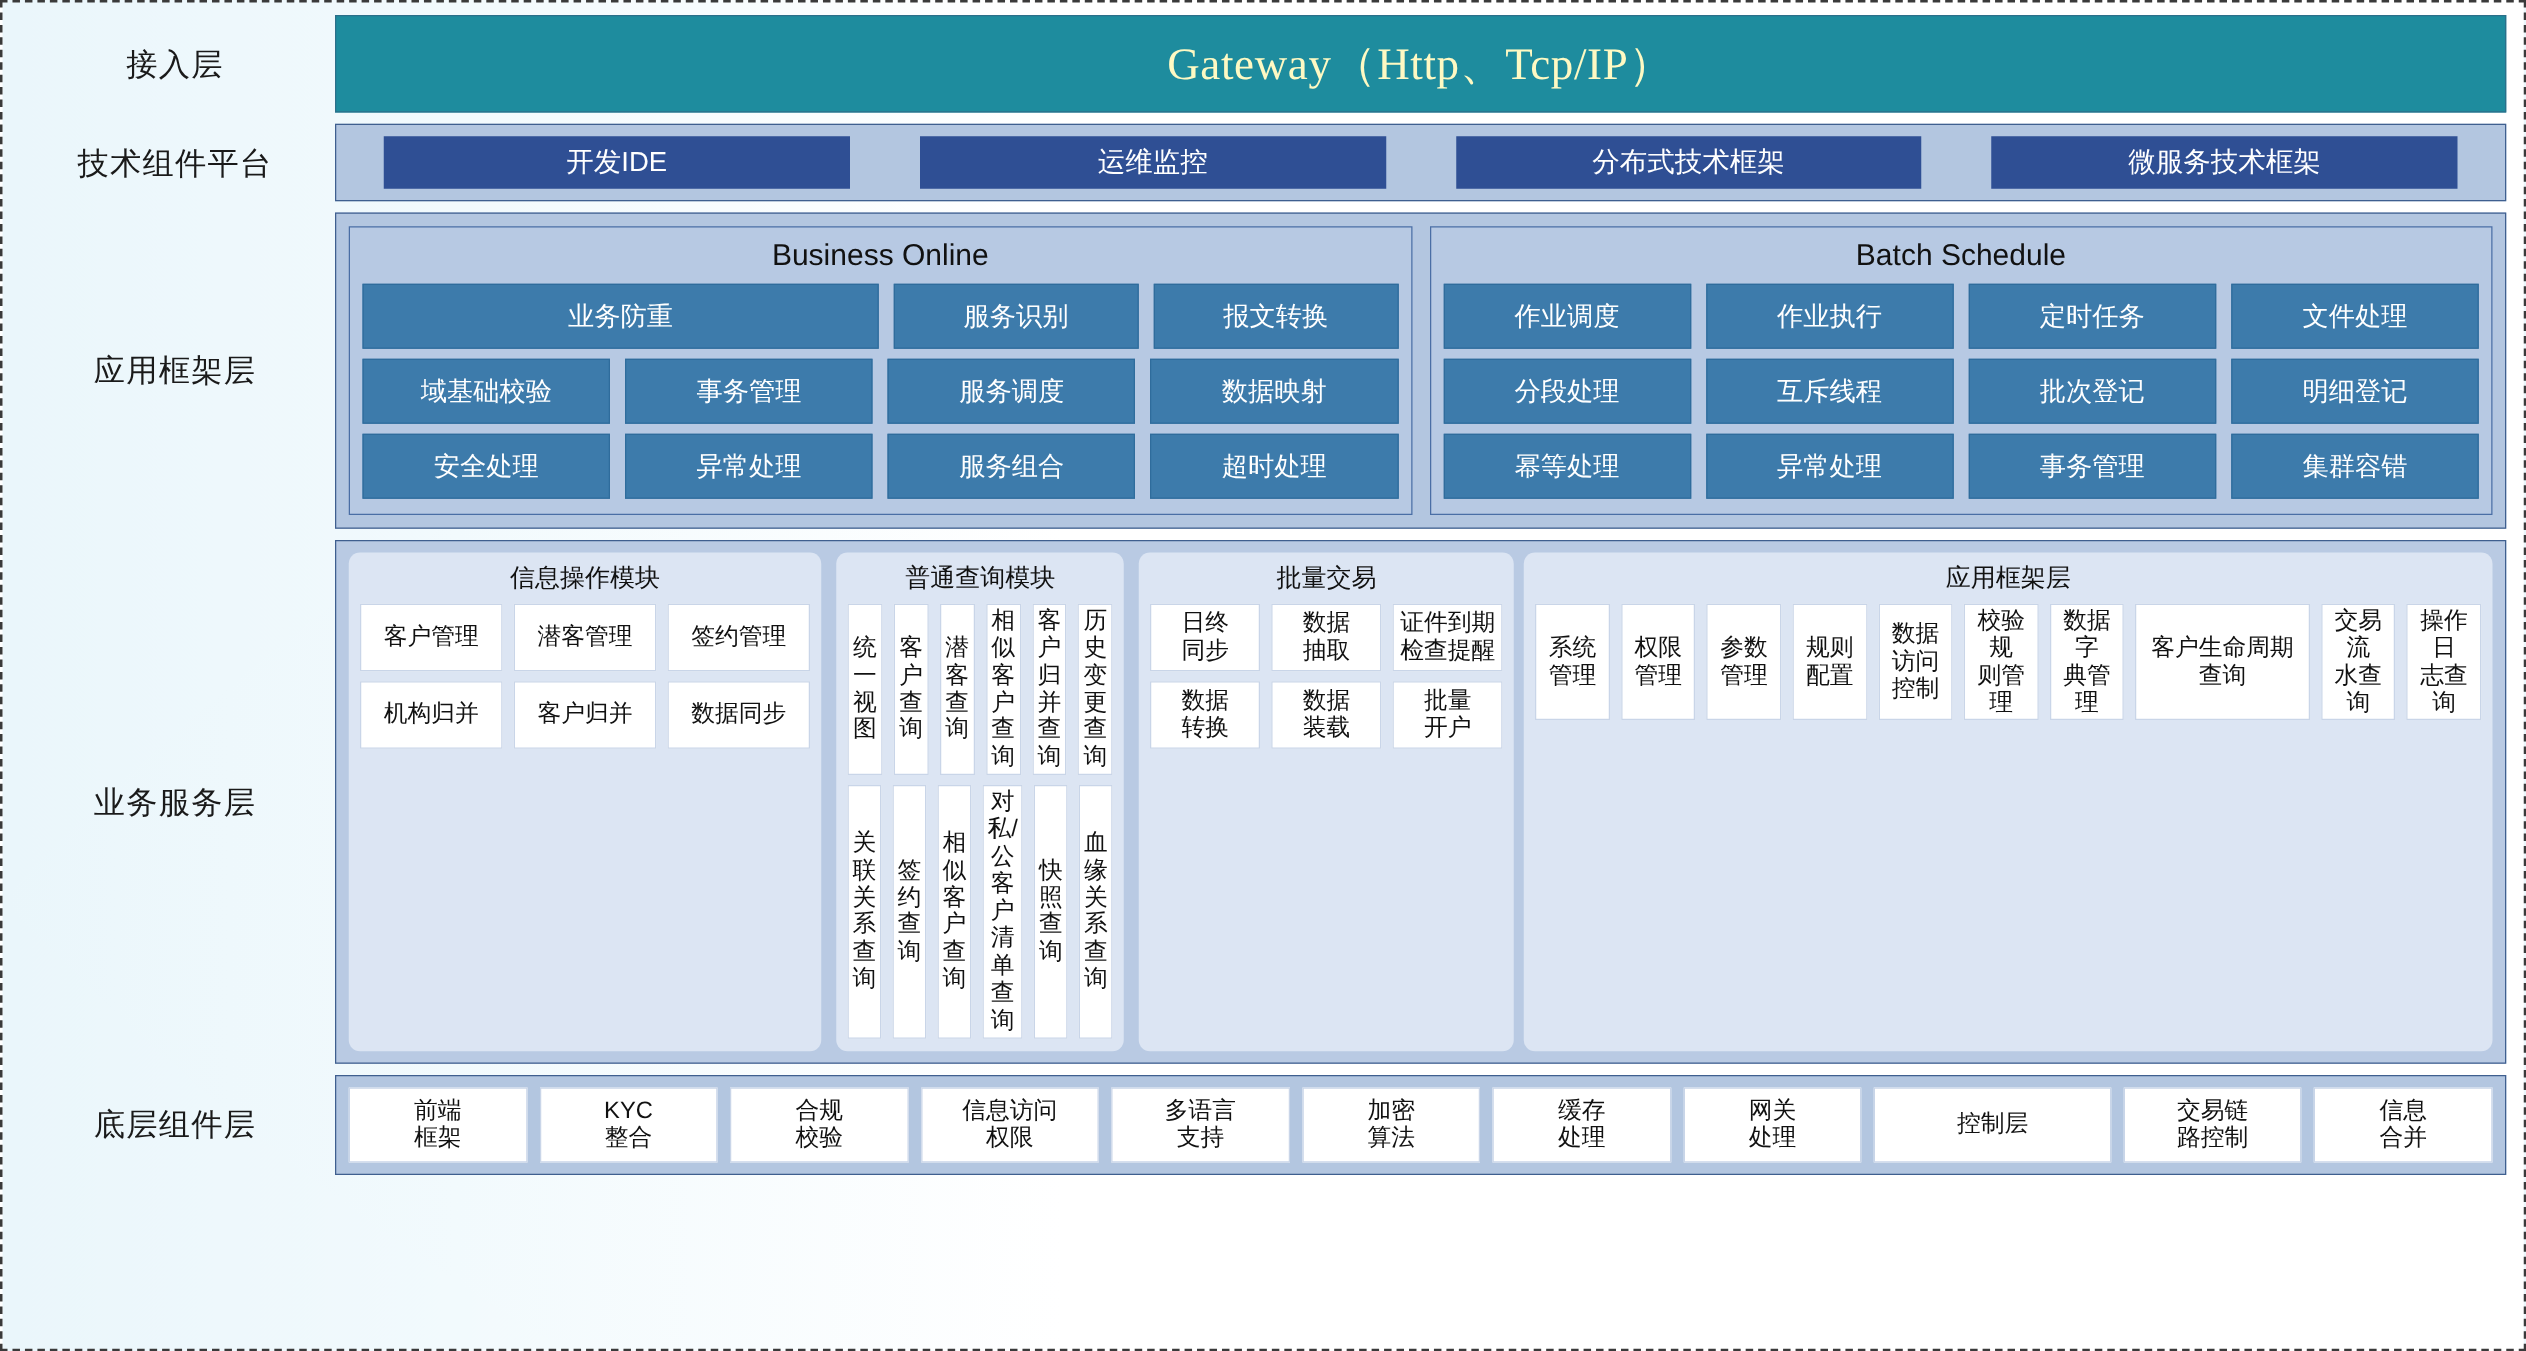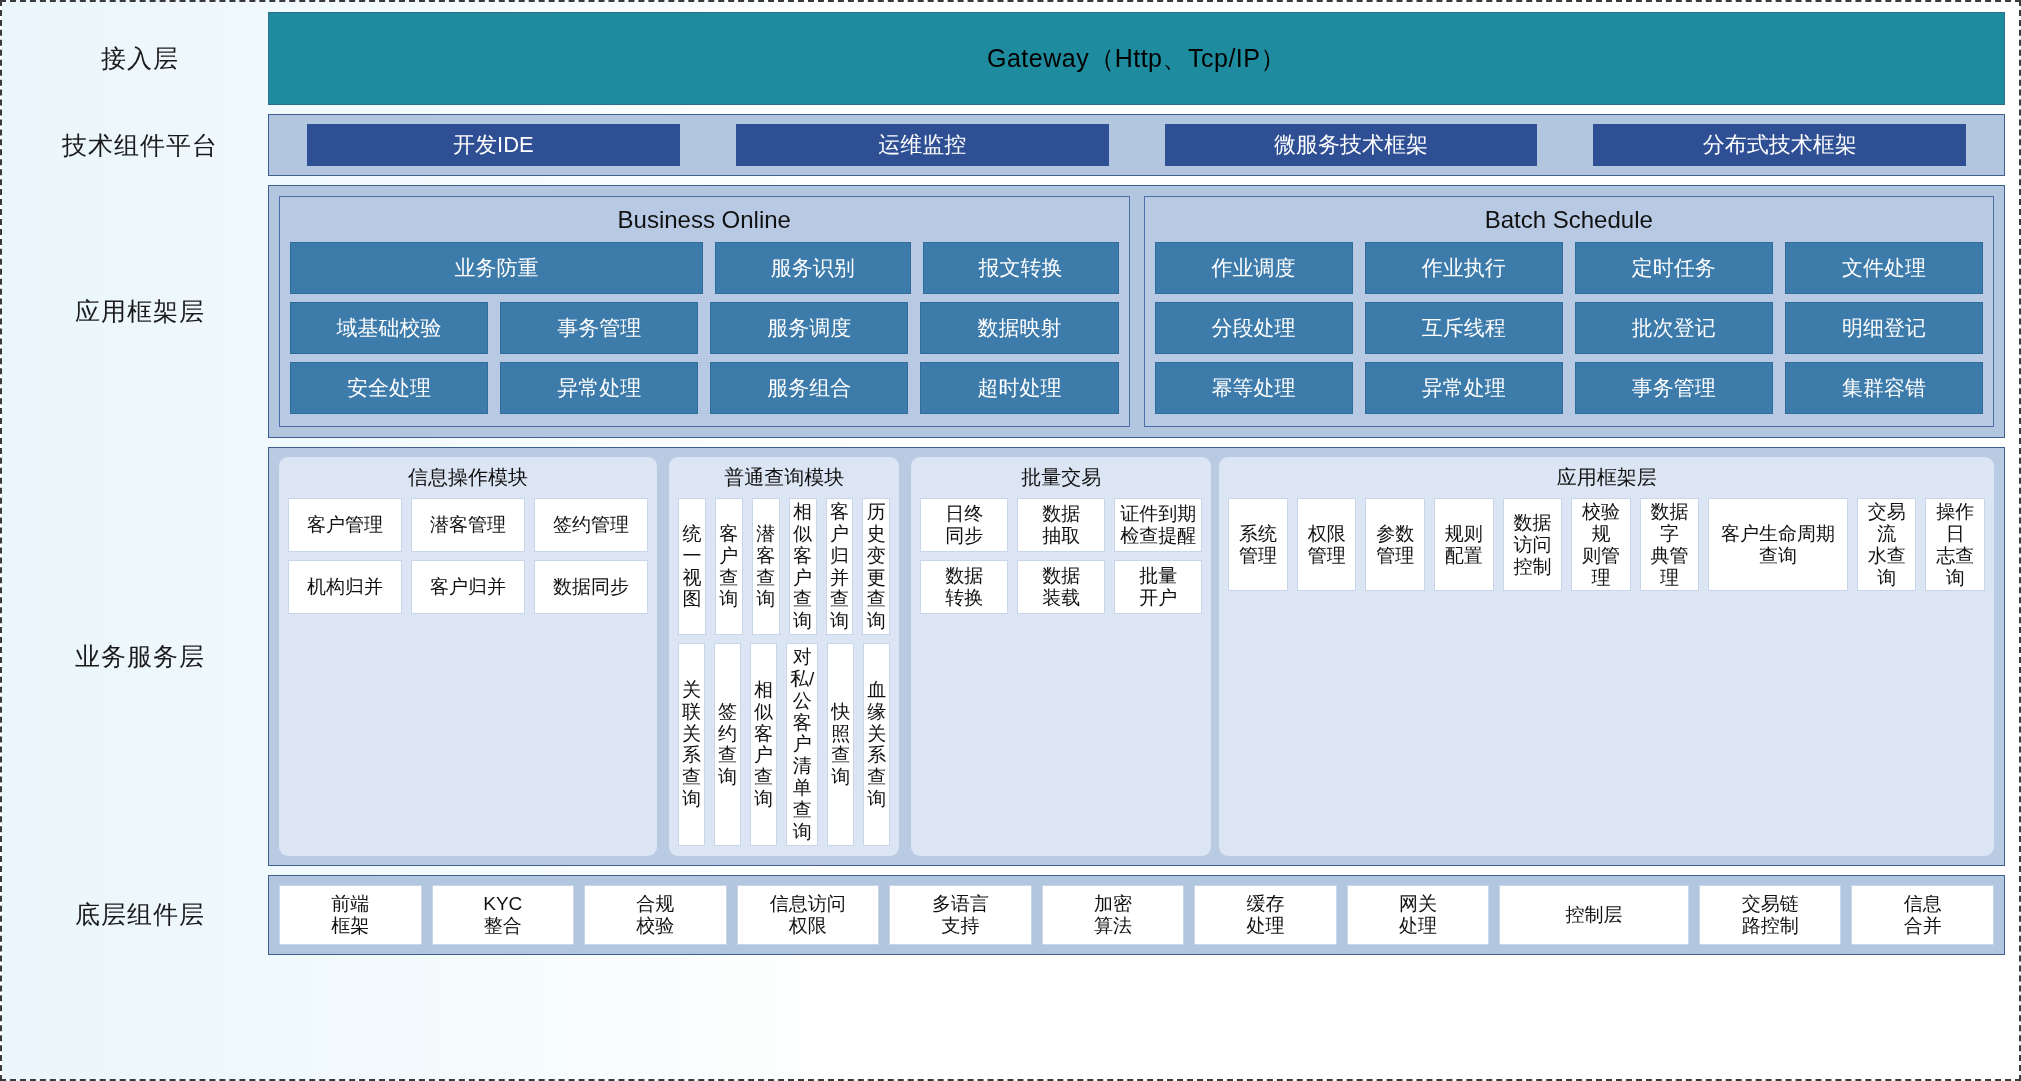--- a/index.html
+++ b/index.html
@@ -29,26 +29,26 @@
     letter-spacing: 1px;
     font-weight: 400;
   }
   .layer-body { flex: 1 1 auto; display: flex; }
 
   
   .teal-bar {
     flex: 1 1 auto;
     background: #1e8c9e;
     border: 1px solid #2b6f8a;
-    color: #000000;
-    display: flex; align-items: center; justify-content: center;
-    font-size: 25px;
+    color: #fef9c3;
+    display: flex; align-items: center; justify-content: center;
+    font-size: 36px;
     letter-spacing: 0.5px;
   }
-  #row-gateway { height: 93px; margin-bottom: 9px; }
+  #row-gateway { height: 78px; margin-bottom: 9px; font-family: Liberation Serif, serif; }
   #row-libra { height: 72px; margin-top: 8px; }
 
   
   .panel {
     flex: 1 1 auto;
     background: #b3c6e0;
     border: 1px solid #3f5f8f;
     padding: 10px 12px;
     display: flex;
   }
@@ -152,22 +152,22 @@
       <div class="teal-bar">Gateway（Http、Tcp/IP）</div>
     </div>
   </div>
 
   <div class="layer-row" id="row-tech">
     <div class="layer-label">技术组件平台</div>
     <div class="layer-body">
       <div class="panel">
         <div class="tech-chip">开发IDE</div>
         <div class="tech-chip">运维监控</div>
+        <div class="tech-chip">分布式技术框架</div>
         <div class="tech-chip">微服务技术框架</div>
-        <div class="tech-chip">分布式技术框架</div>
       </div>
     </div>
   </div>
 
   <div class="layer-row" id="row-appfw">
     <div class="layer-label">应用框架层</div>
     <div class="layer-body">
       <div class="panel">
 
         <div class="fw-group">

